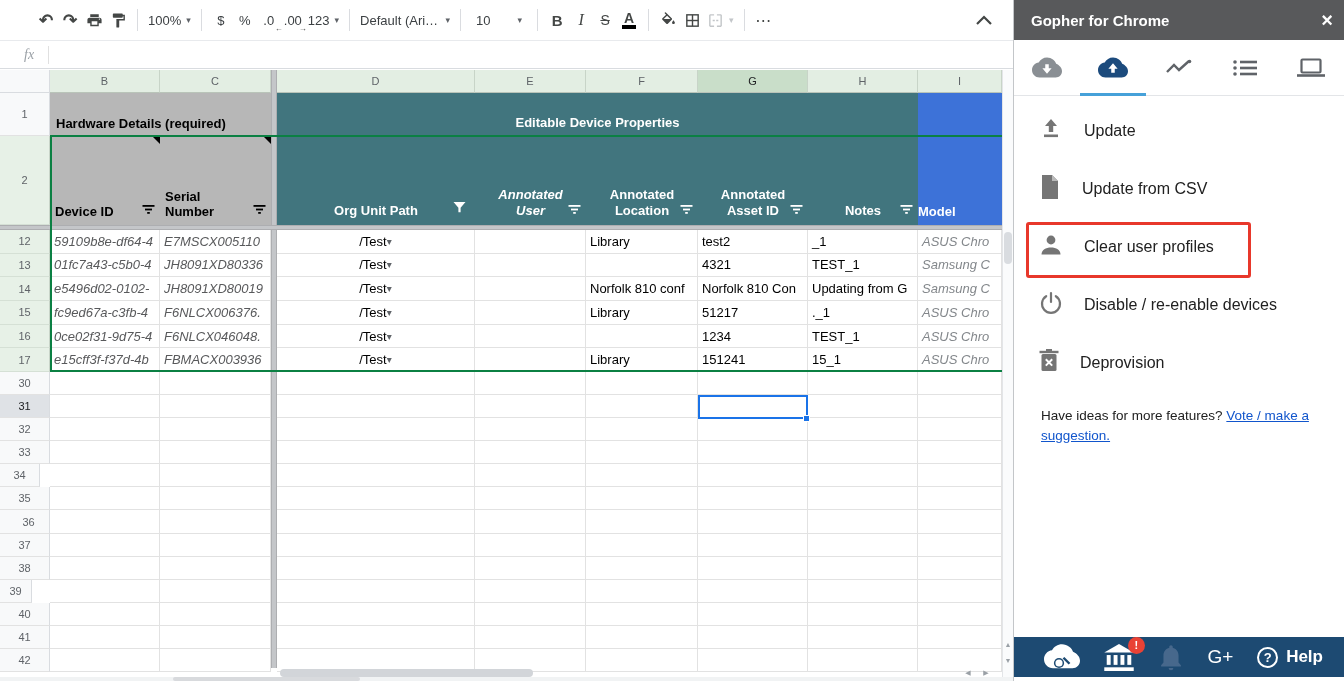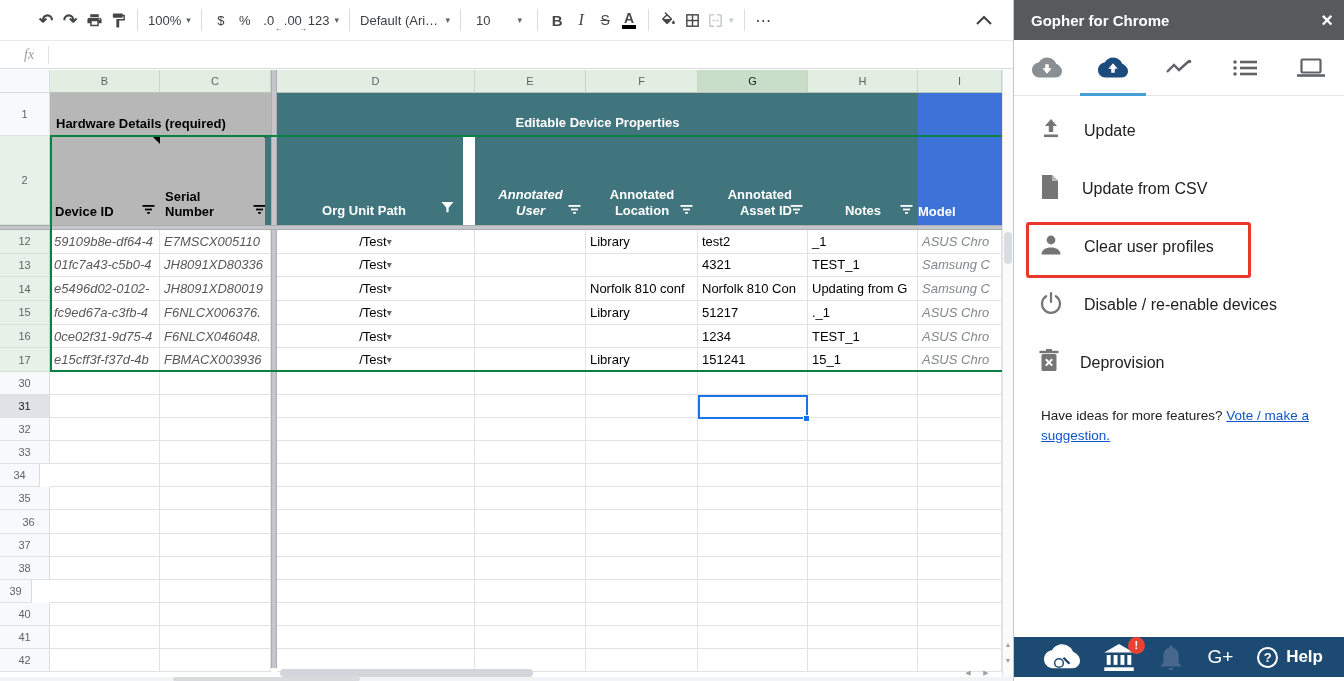--- a/index.html
+++ b/index.html
@@ -222,21 +222,21 @@
     </div>
     <div class="hdr hdr-gray" style="left: 160px; top: 136px; width: 111px; height: 89px;">
       <span style="width:100%;">Serial Number</span>
       <span class="ficon"><svg width="13" height="10" viewBox="0 0 13 10">
           <rect x="0.5" y="1" width="12" height="1.8" fill="#000"></rect>
           <rect x="3" y="4.6" width="7" height="1.8" fill="#000"></rect>
           <rect x="5.2" y="8" width="2.6" height="1.8" fill="#000"></rect>
         </svg></span>
       <span class="note-tri"></span>
     </div>
-    <div class="hdr hdr-teal" style="left: 265px; top: 136px; width: 198px; height: 89px;">
+    <div class="hdr hdr-teal" style="left: 277px; top: 136px; width: 198px; height: 89px;">
       <span style="width:100%;">Org Unit Path</span>
       <span class="ficon" style="right:9px;"><svg width="13" height="12" viewBox="0 0 12 12">
           <polygon points="0,0 12,0 7.1,5.8 7.1,10.2 4.9,10.2 4.9,5.8" fill="#fff"></polygon>
         </svg></span>
     </div>
     <div class="hdr hdr-teal" style="left: 475px; top: 136px; width: 111px; height: 89px;">
       <span style="width:100%;font-style:italic;">Annotated User</span>
       <span class="ficon"><svg width="13" height="10" viewBox="0 0 13 10">
           <rect x="0.5" y="1" width="12" height="1.8" fill="#fff"></rect>
           <rect x="3" y="4.6" width="7" height="1.8" fill="#fff"></rect>
@@ -244,21 +244,21 @@
         </svg></span>
     </div>
     <div class="hdr hdr-teal" style="left: 586px; top: 136px; width: 112px; height: 89px;">
       <span style="width:100%;">Annotated Location</span>
       <span class="ficon"><svg width="13" height="10" viewBox="0 0 13 10">
           <rect x="0.5" y="1" width="12" height="1.8" fill="#fff"></rect>
           <rect x="3" y="4.6" width="7" height="1.8" fill="#fff"></rect>
           <rect x="5.2" y="8" width="2.6" height="1.8" fill="#fff"></rect>
         </svg></span>
     </div>
-    <div class="hdr hdr-teal" style="left: 698px; top: 136px; width: 110px; height: 89px; text-align: right;">
+    <div class="hdr hdr-teal" style="left: 698px; top: 136px; width: 110px; height: 89px;">
       <span style="width:100%;">Annotated Asset ID</span>
       <span class="ficon"><svg width="13" height="10" viewBox="0 0 13 10">
           <rect x="0.5" y="1" width="12" height="1.8" fill="#fff"></rect>
           <rect x="3" y="4.6" width="7" height="1.8" fill="#fff"></rect>
           <rect x="5.2" y="8" width="2.6" height="1.8" fill="#fff"></rect>
         </svg></span>
     </div>
     <div class="hdr hdr-teal" style="left: 808px; top: 136px; width: 110px; height: 89px;">
       <span style="width:100%;">Notes</span>
       <span class="ficon"><svg width="13" height="10" viewBox="0 0 13 10">

